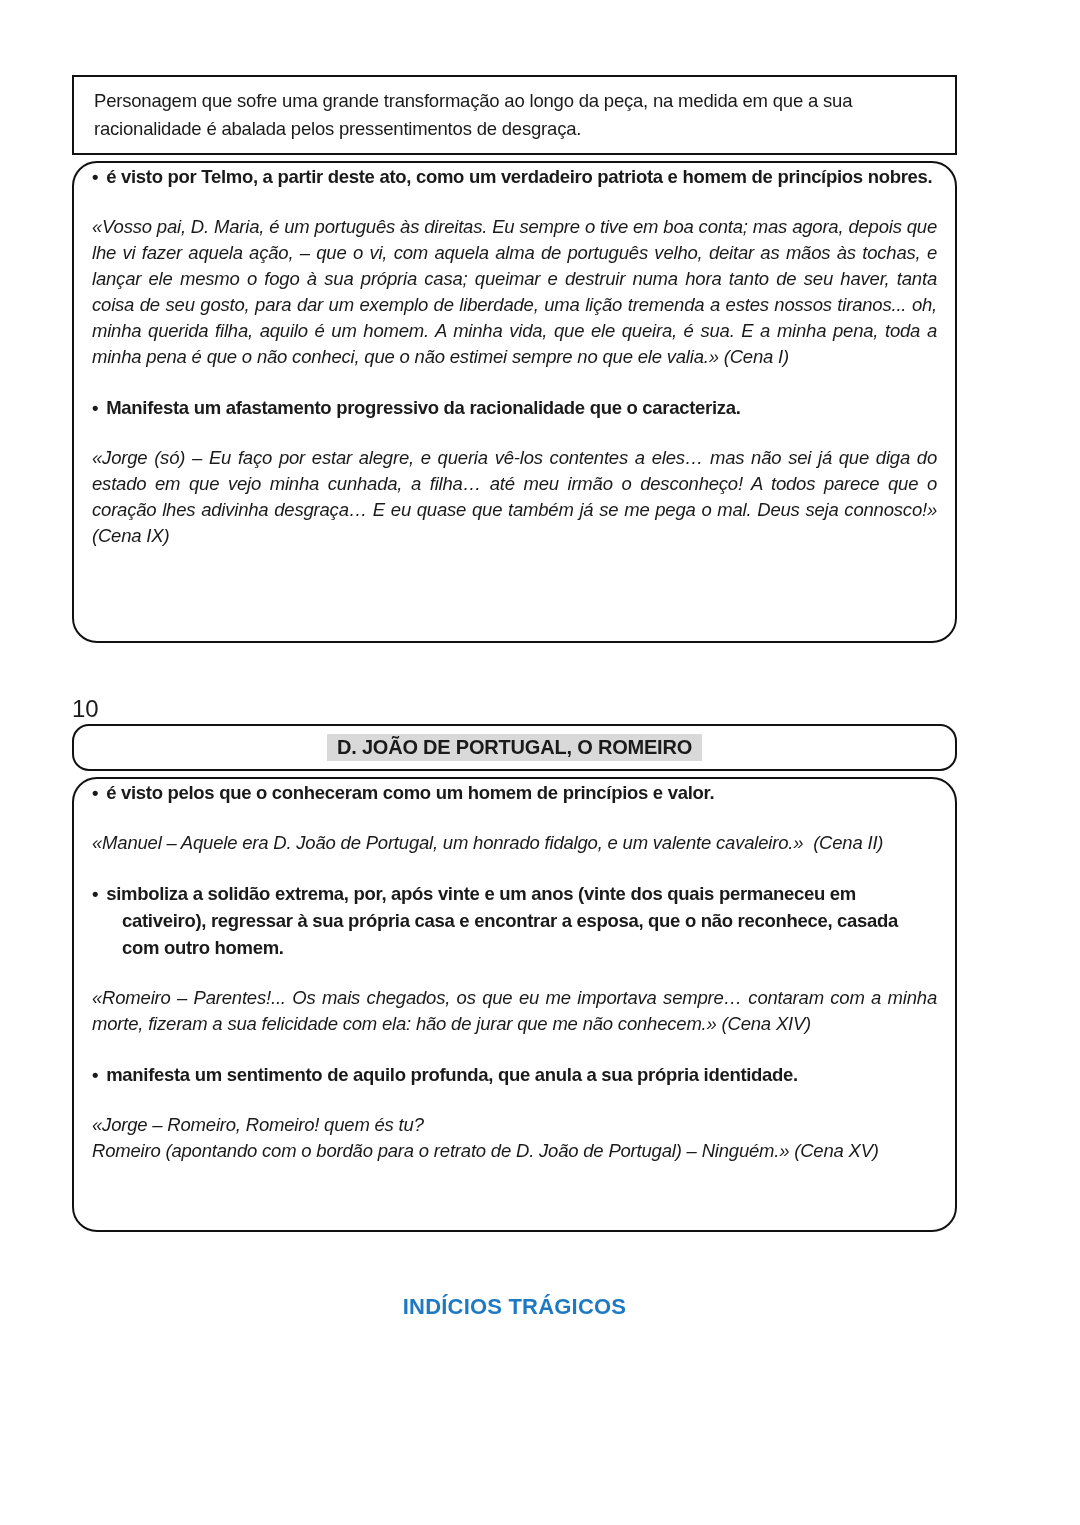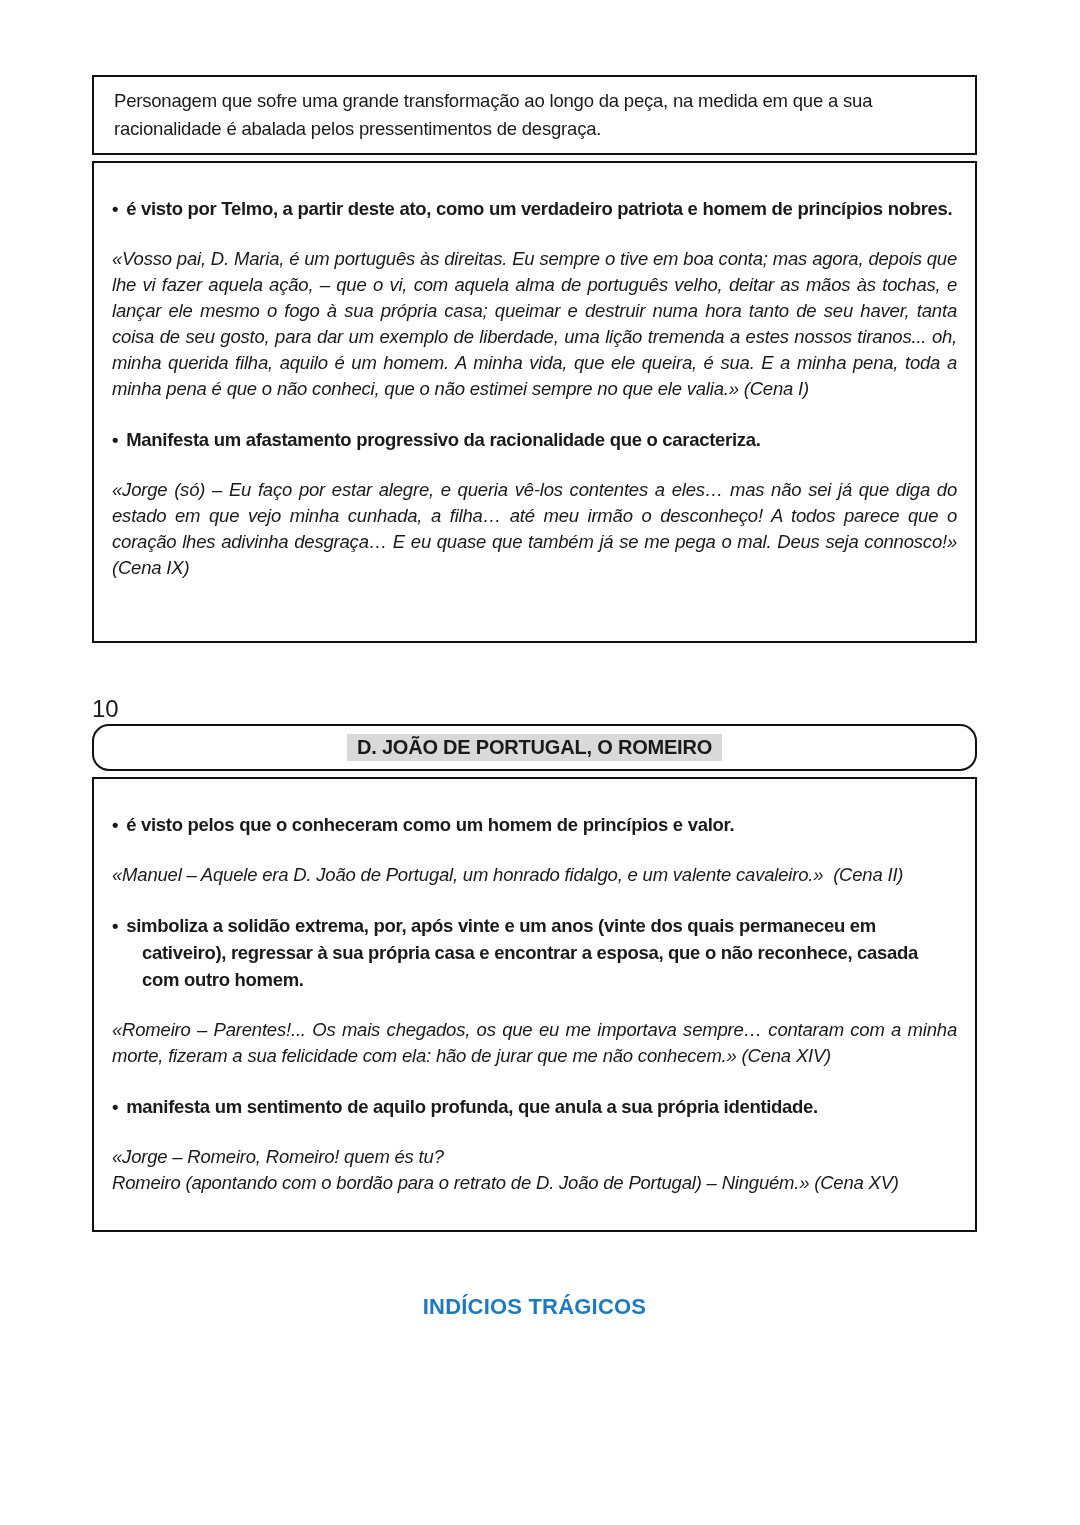--- a/index.html
+++ b/index.html
@@ -6,41 +6,42 @@
   html, body {
     width: 1080px;
     background: #ffffff;
     font-family: "Liberation Sans", sans-serif;
     color: #1a1a1a;
   }
   body { height: 1525px; position: relative; }
 
   .doc {
     width: 885px;
-    margin-left: 92px;
+    margin-left: 72px;
     padding-top: 75px;
   }
 
   .box {
     border: 2px solid #111111;
     background: #ffffff;
   }
 
   
   .intro-box {
     min-height: 77px;
     padding: 10px 20px;
     font-size: 18.5px;
     line-height: 28px;
     letter-spacing: -0.2px;
   }
 
   .content-box {
     margin-top: 6px;
-    padding: 32px 18px 30px 18px;
+    padding: 0 18px 30px 18px;
+    border-radius: 25px;
   }
   .content-box.s1 { min-height: 482px; }
   .content-box.s2 { min-height: 455px; }
 
   .bullet-item {
     font-weight: bold;
     font-size: 18.5px;
     line-height: 27px;
     letter-spacing: -0.3px;
     padding-left: 30px;

